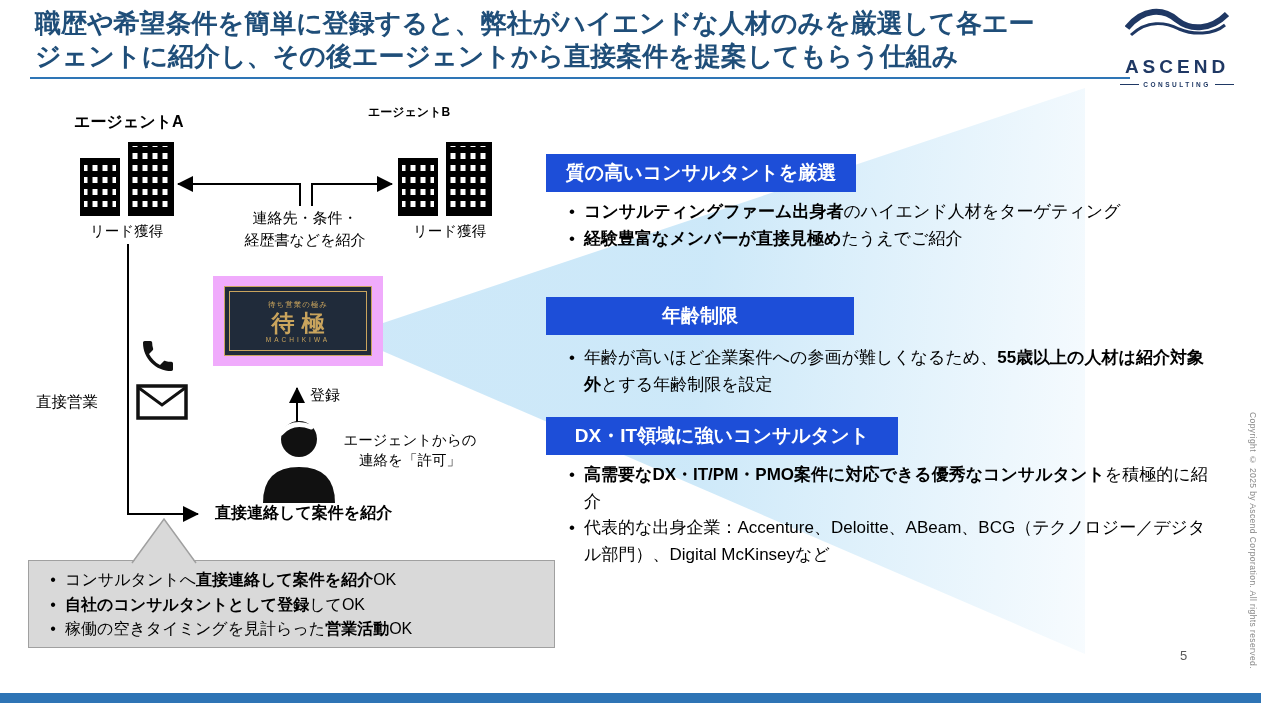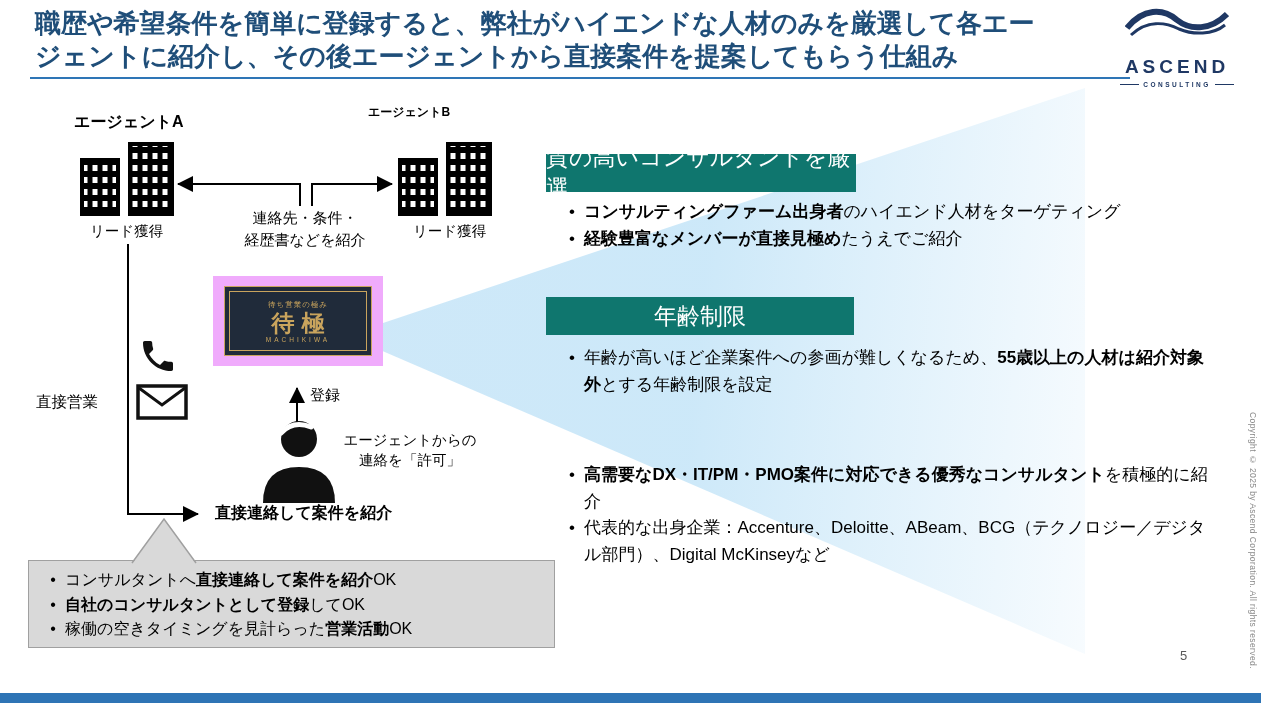--- a/index.html
+++ b/index.html
@@ -54,21 +54,21 @@
   .card-brand{font-size:23px;font-weight:bold;letter-spacing:7px;text-indent:7px;line-height:24px;}
   .card-roman{font-size:6.5px;letter-spacing:3px;}
 
   
   .callout{position:absolute;left:28px;top:560px;width:527px;height:88px;background:#d9d9d9;
            border:1px solid #a0a0a0;box-sizing:border-box;padding:7px 12px;z-index:1;}
   .callout .bullet{font-size:16px;line-height:24.5px;}
   .pointer{position:absolute;left:130px;top:516px;width:74px;height:48px;z-index:2;}
 
   
-  .sec-header{position:absolute;background:#0f766e;color:#fff;font-weight:normal;font-size:23px;
+  .sec-header{position:absolute;background:#1d4ed8;color:#fff;font-weight:bold;font-size:19px;
               display:flex;align-items:center;justify-content:center;z-index:2;}
   .sec1{left:546px;top:154px;width:310px;height:38px;}
   .sec2{left:546px;top:297px;width:308px;height:38px;}
   .sec3{left:546px;top:417px;width:352px;height:38px;}
   .bullets{position:absolute;font-size:17px;line-height:26.5px;z-index:2;}
   .list1{left:560px;top:199px;width:648px;}
   .list2{left:560px;top:345px;width:648px;}
   .list3{left:560px;top:462px;width:650px;}
   .bullet{display:flex;}
   .bullet .mk{width:24px;flex:0 0 auto;text-align:center;}
@@ -217,20 +217,21 @@
   </div>
 
   <div class="sec-header sec2">年齢制限</div>
   <div class="bullets list2">
     <div class="bullet">
       <span class="mk">•</span>
       <span class="btext"><span>年齢が高いほど企業案件への参画が難しくなるため、</span><span class="b">55歳以上の人材は紹介対象外</span><span>とする年齢制限を設定</span></span>
     </div>
   </div>
 
+  <div class="sec-header sec3">DX・IT領域に強いコンサルタント</div>
   <div class="bullets list3">
     <div class="bullet">
       <span class="mk">•</span>
       <span class="btext"><span></span><span class="b">高需要なDX・IT/PM・PMO案件に対応できる優秀なコンサルタント</span><span>を積極的に紹介</span></span>
     </div>
     <div class="bullet">
       <span class="mk">•</span>
       <span class="btext"><span>代表的な出身企業：Accenture、Deloitte、ABeam、BCG（テクノロジー／デジタル部門）、Digital McKinseyなど</span><span class="b"></span><span></span></span>
     </div>
   </div>

